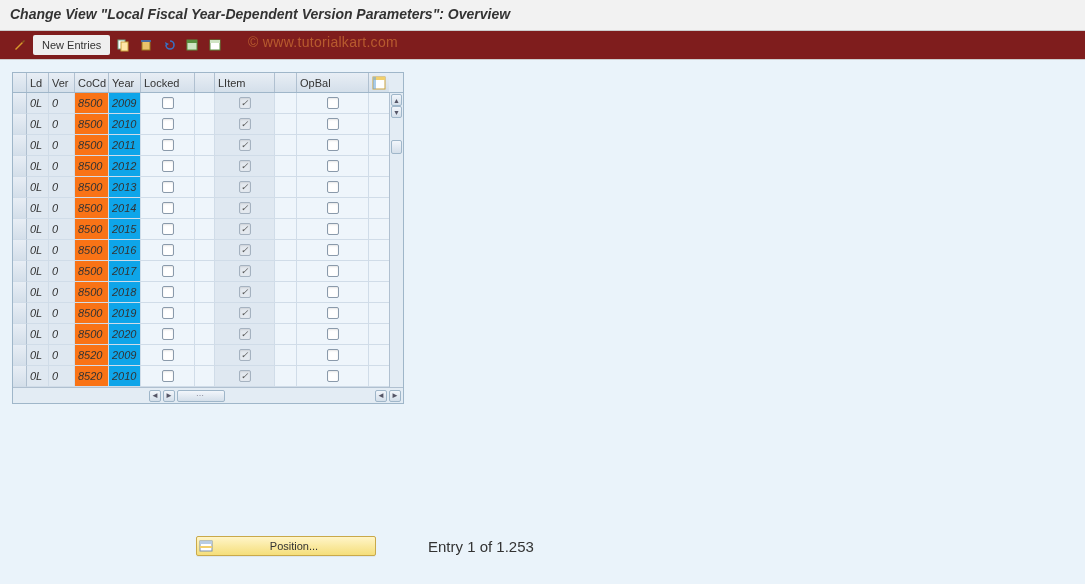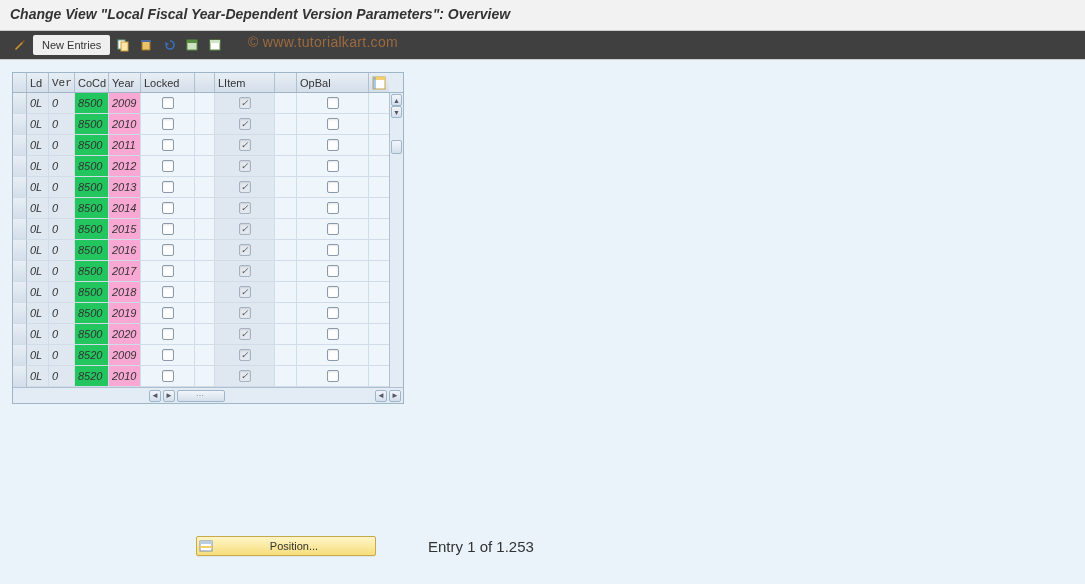--- a/index.html
+++ b/index.html
@@ -22,21 +22,21 @@
       font-weight: bold;
       font-size: 14px;
       color: #333;
     }
     .toolbar {
       display: flex;
       align-items: center;
       padding: 4px 10px;
       gap: 3px;
       border-bottom: 1px solid #ccc;
-      background: #404040;
+      background: #7f1d1d;
       position: relative;
     }
     .tb-icon-btn {
       width: 20px; height: 20px;
       border: 1px solid transparent;
       border-radius: 2px;
       display: flex; align-items: center; justify-content: center;
       cursor: pointer;
       background: transparent;
     }
@@ -84,21 +84,21 @@
       border-right: 1px solid #b0c0d0;
       display: flex; align-items: center;
       padding: 0 3px;
       font-size: 11px;
       color: #333;
       background: linear-gradient(#e8eef5, #d4dfea);
       overflow: hidden;
     }
     .th.sel { width: 14px; padding:0; }
     .th.ld { width: 22px; }
-    .th.ver { width: 26px; font-family: Liberation Mono, monospace; }
+    .th.ver { width: 26px; }
     .th.cocd { width: 34px; }
     .th.year { width: 32px; }
     .th.locked { width: 54px; }
     .th.litem { width: 60px; }
     .th.opbal { width: 72px; }
     .th.cfg { width: 20px; justify-content: center; border-right: none; }
     .th.vspace { width: 14px; border-right:none; background: #e3ecf4; }
     
     .tbody { position: relative; }
     .tbody-inner { display:flex; }
@@ -125,22 +125,22 @@
       display: flex;
       align-items: center;
       padding: 0 3px;
       font-size: 11px;
       color: #333;
       background: #eef5fb;
     }
     .td.sel { width: 14px; background: linear-gradient(#e8eef5,#d4dfea); padding:0; border-right:1px solid #b0c0d0; }
     .td.ld { width: 22px; background: #dfe8f1; }
     .td.ver { width: 26px; background: #dfe8f1; }
-    .td.cocd { width: 34px; background: #22c55e; }
-    .td.year { width: 32px; background: #f9a8d4; }
+    .td.cocd { width: 34px; background: #f97316; }
+    .td.year { width: 32px; background: #0ea5e9; }
     .td.locked { width: 54px; justify-content: center; }
     .td.litem { width: 60px; justify-content: center; background: #dfe8f1; }
     .td.opbal { width: 72px; justify-content: center; }
     .td.gap1 { width: 20px; }
     .td.gap2 { width: 22px; }
     
     .cb {
       width: 12px; height: 12px;
       border: 1px solid #8a9aab;
       border-radius: 2px;

